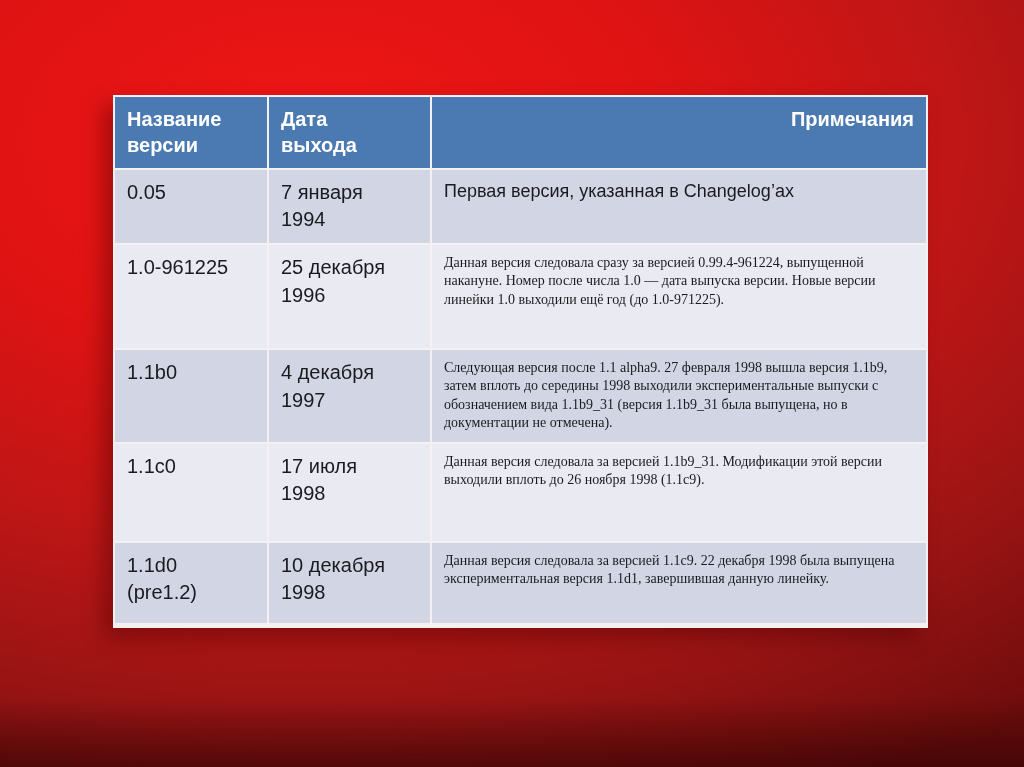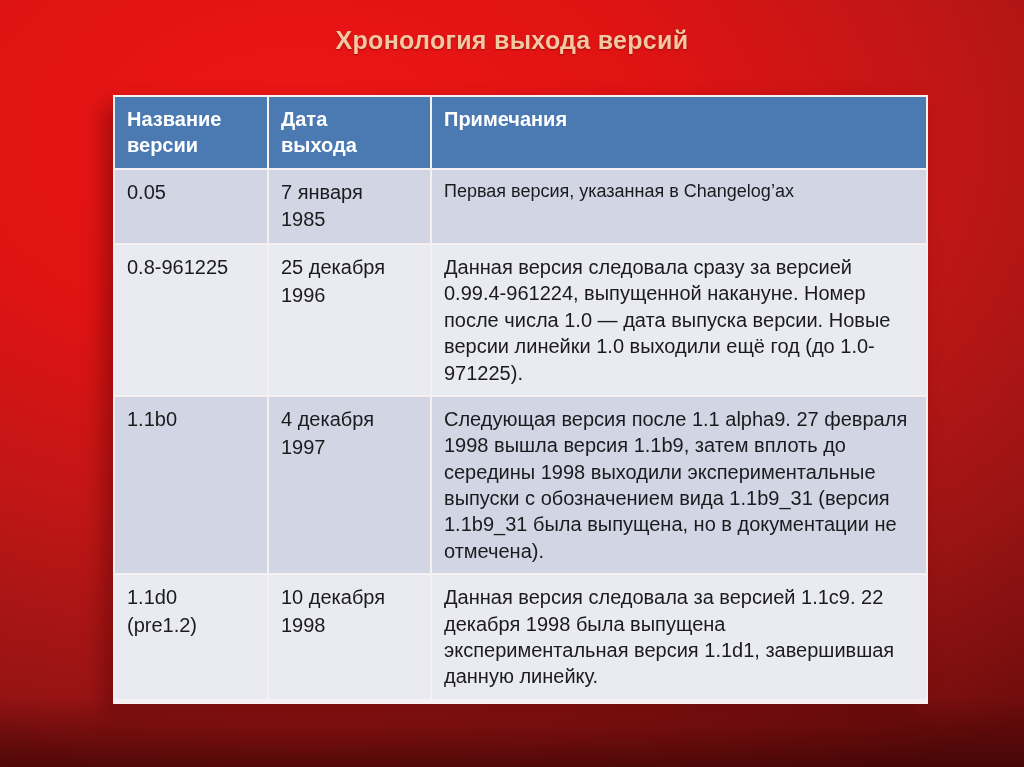--- a/index.html
+++ b/index.html
@@ -61,80 +61,85 @@
   }
   .versions thead tr { height: 70px; }
   .versions thead th {
     background: var(--header-bg, #4b7ab3);
     color: #ffffff;
     font-size: 20px;
     font-weight: bold;
     line-height: 1.32;
     white-space: pre-line;
   }
-  .versions thead th.col-notes { text-align: left; }
+  .versions thead th.col-notes { text-align: right; }
 
   .versions tbody tr:nth-child(odd)  td { background: var(--band-dark, #d2d5e3); }
   .versions tbody tr:nth-child(even) td { background: var(--band-light, #e9eaf2); }
 
   .versions tbody tr:nth-child(1) { height: 75px; }
   .versions tbody tr:nth-child(2) { height: 105px; }
   .versions tbody tr:nth-child(3) { height: 70px; }
   .versions tbody tr:nth-child(4) { height: 99px; }
   .versions tbody tr:nth-child(5) { height: 84px; }
   .versions tbody tr:nth-child(6) { height: 92px; }
   .versions tbody tr:last-child td { border-bottom-width: 5px; }
 
   .cell-version, .cell-date {
     font-size: 20px;
     line-height: 1.38;
     white-space: pre-line;
   }
   .cell-note.note-large { font-size: 18px; line-height: 1.35; }
-  .cell-note.note-small { font-size: 20px; line-height: 1.32; }
+  .cell-note.note-small { font-size: 14px; line-height: 1.32; font-family: Liberation Serif, serif; }
 </style>
 </head>
 <body>
 
 <div class="slide">
-  <h1 class="title">Хронология выхода версий</h1>
 
   <table class="versions">
     <colgroup>
         <col class="col-version">
         <col class="col-date">
         <col class="col-notes">
       </colgroup>
     <thead>
       <tr>
           <th class="col-version">Название
 версии</th>
           <th class="col-date">Дата
 выхода</th>
           <th class="col-notes">Примечания</th>
         </tr>
     </thead>
     <tbody>
         <tr>
           <td class="cell-version">0.05</td>
           <td class="cell-date">7 января
-1985</td>
+1994</td>
           <td class="cell-note note-large">Первая версия, указанная в Changelog’ах</td>
         </tr>
         <tr>
-          <td class="cell-version">0.8-961225</td>
+          <td class="cell-version">1.0-961225</td>
           <td class="cell-date">25 декабря
 1996</td>
           <td class="cell-note note-small">Данная версия следовала сразу за версией 0.99.4-961224, выпущенной накануне. Номер после числа 1.0 — дата выпуска версии. Новые версии линейки 1.0 выходили ещё год (до 1.0-971225).</td>
         </tr>
         <tr>
           <td class="cell-version">1.1b0</td>
           <td class="cell-date">4 декабря
 1997</td>
           <td class="cell-note note-small">Следующая версия после 1.1 alpha9. 27 февраля 1998 вышла версия 1.1b9, затем вплоть до середины 1998 выходили экспериментальные выпуски с обозначением вида 1.1b9_31 (версия 1.1b9_31 была выпущена, но в документации не отмечена).</td>
+        </tr>
+        <tr>
+          <td class="cell-version">1.1c0</td>
+          <td class="cell-date">17 июля
+1998</td>
+          <td class="cell-note note-small">Данная версия следовала за версией 1.1b9_31. Модификации этой версии выходили вплоть до 26 ноября 1998 (1.1c9).</td>
         </tr>
         <tr>
           <td class="cell-version">1.1d0
 (pre1.2)</td>
           <td class="cell-date">10 декабря
 1998</td>
           <td class="cell-note note-small">Данная версия следовала за версией 1.1c9. 22 декабря 1998 была выпущена экспериментальная версия 1.1d1, завершившая данную линейку.</td>
         </tr>
       </tbody>
   </table>

